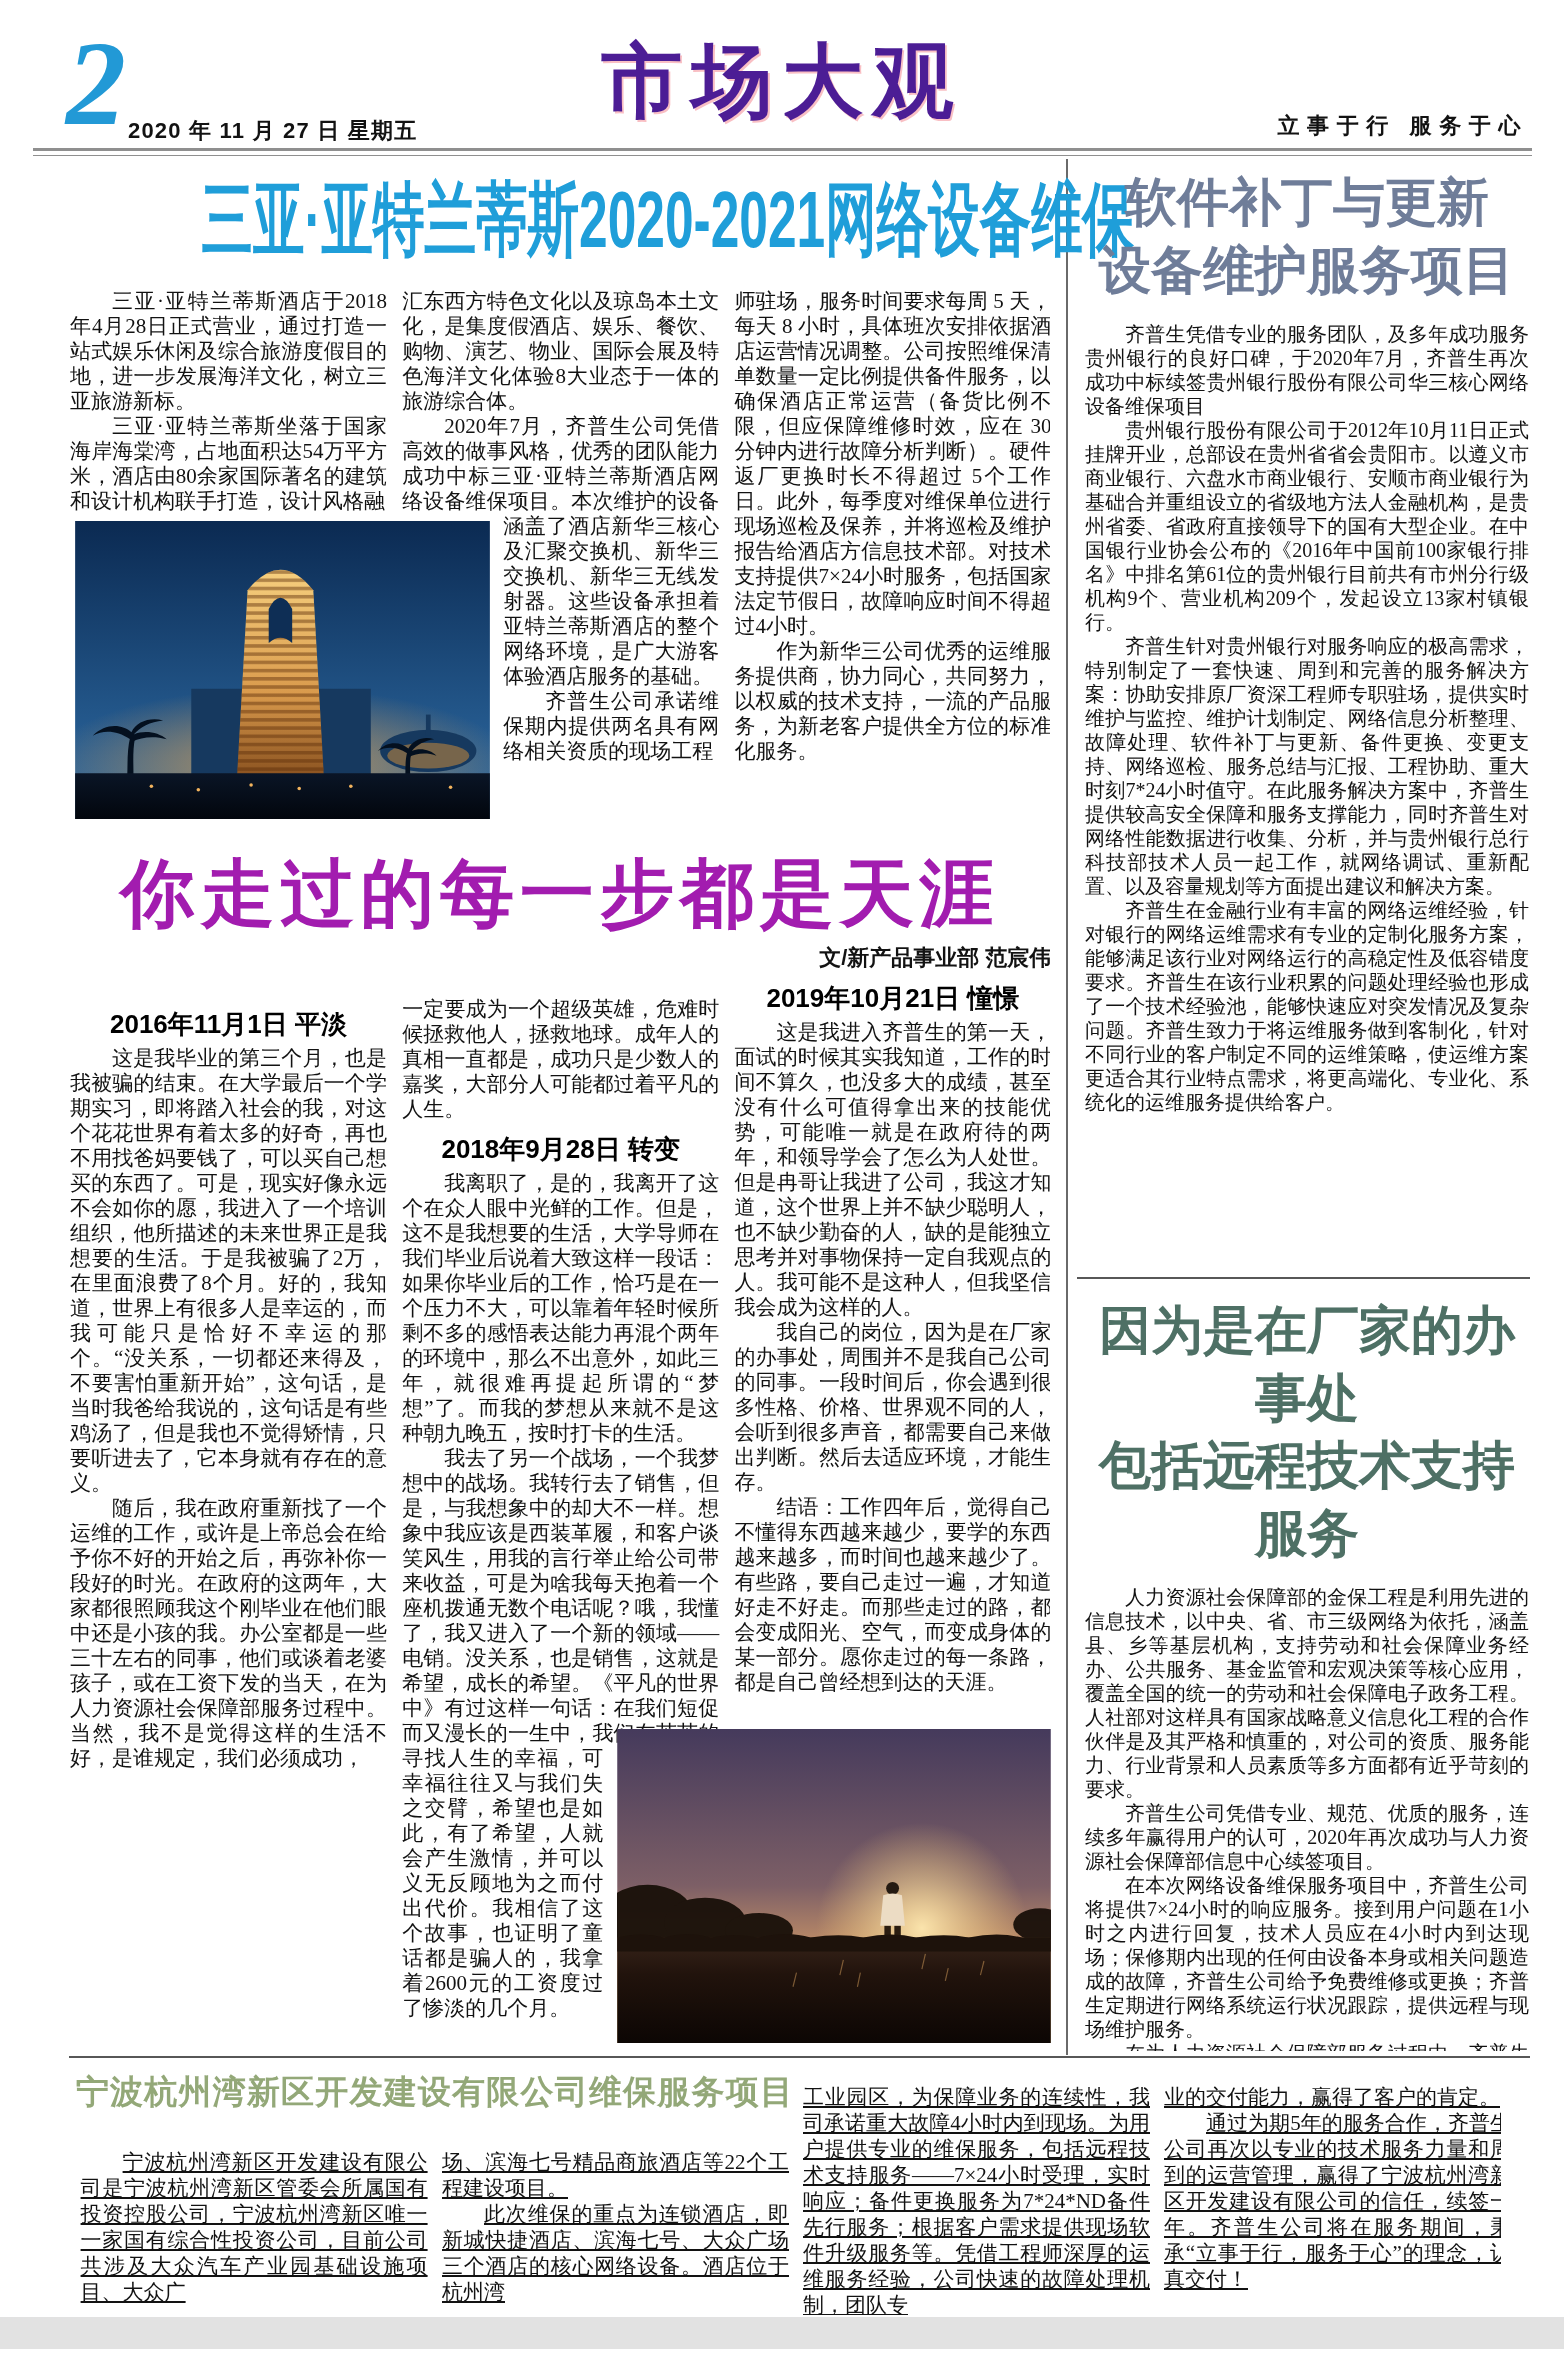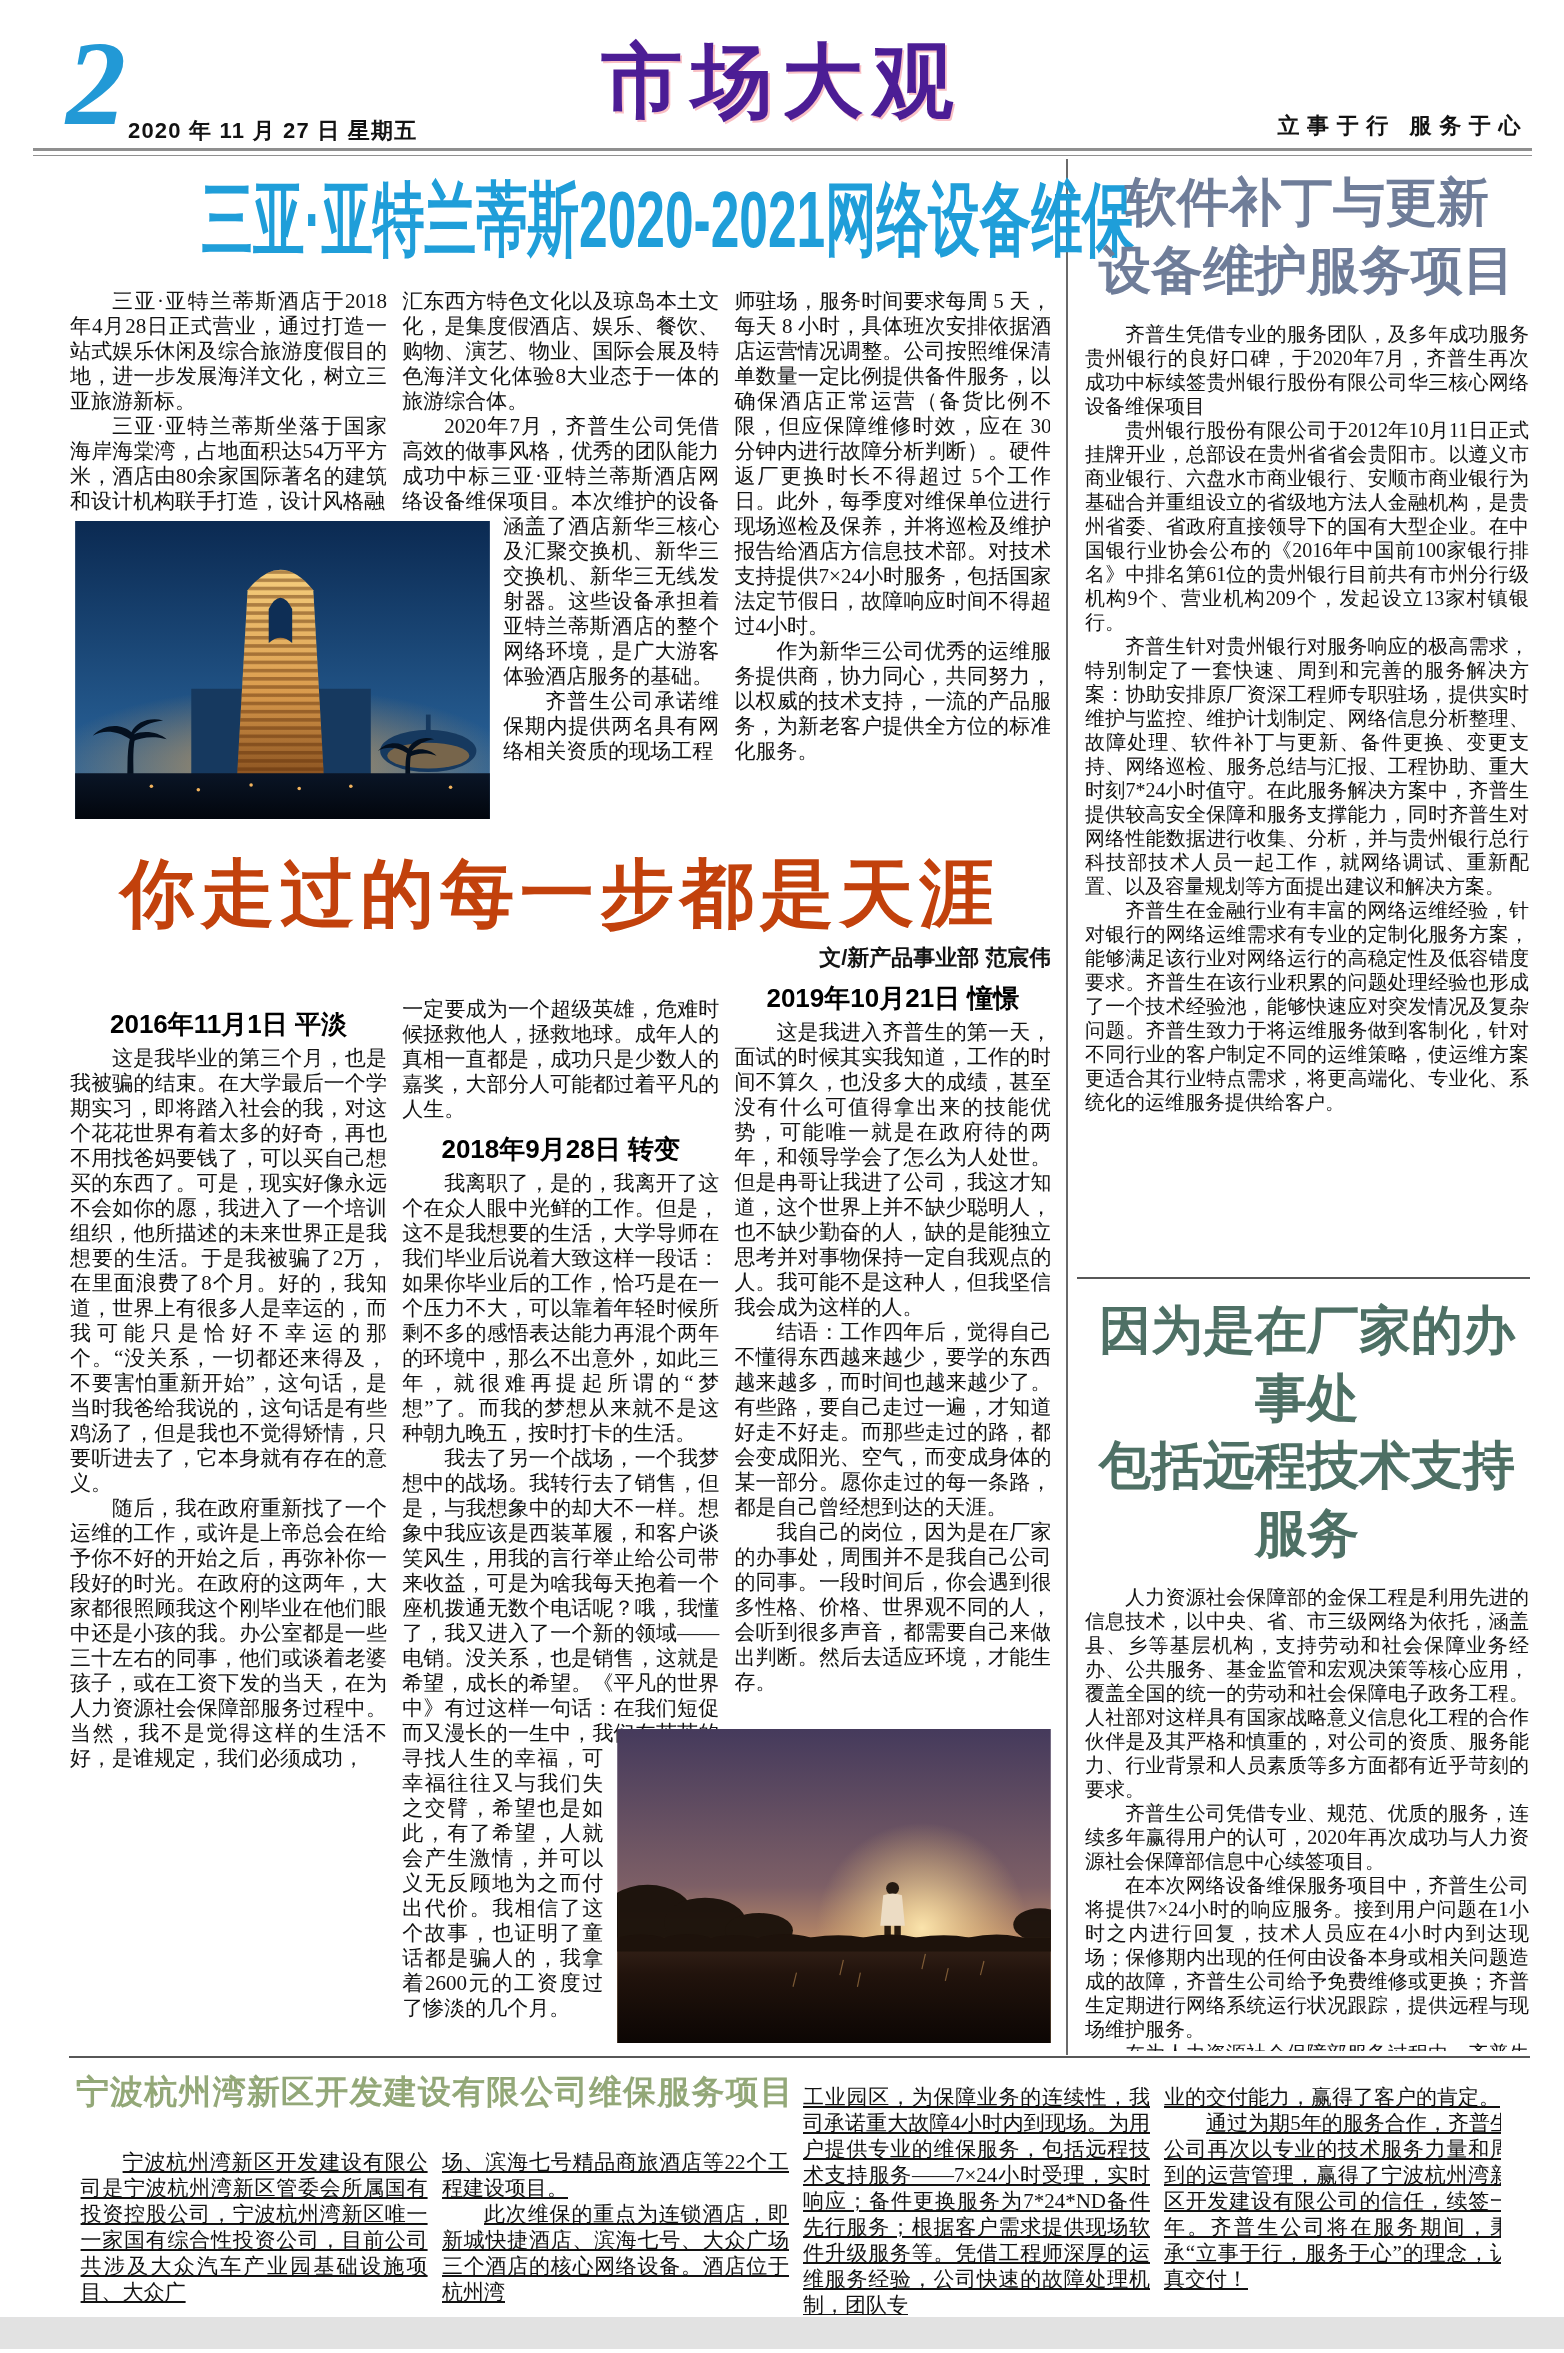--- a/index.html
+++ b/index.html
@@ -40,21 +40,21 @@
                       font-size:66px; line-height:1.15; color:#1f9ed9; transform:scale(.78,1.22);
                       transform-origin:center top; }
   .a1-body { position:absolute; left:70px; top:289px; width:980px; height:544px;
              display:flex; gap:15.2px; overflow:hidden; }
   .spacer-l { float:left; width:101px; height:306px; }
   .photo1 { position:absolute; left:75px; top:521px; width:415px; height:298px; }
 
   
   .a3-headline { position:absolute; left:70px; top:851px; width:980px; text-align:center;
                  font-family:"Liberation Sans",sans-serif; font-weight:900; font-size:74px; line-height:1.15;
-                 color:#c2410c; letter-spacing:5.9px; }
+                 color:#a21caf; letter-spacing:5.9px; }
   .a3-body { position:absolute; left:70px; top:945px; width:980px; height:1101px;
              display:flex; gap:15.2px; overflow:hidden; }
   .pad-top { padding-top:52px; }
   .spacer-r { float:right; width:116px; height:321px; }
   .photo2 { position:absolute; left:617px; top:1729px; width:434px; height:314px; }
 
   
   .right-col { position:absolute; left:1085px; width:444px; font-size:20px; line-height:24px; text-align:justify; }
   #article2 { top:169px; height:1102px; overflow:hidden; }
   #article4 { top:1297px; height:754px; overflow:hidden; }
@@ -182,22 +182,22 @@
     <div class="bodycol pad-top">
       <p class="cont">一定要成为一个超级英雄，危难时候拯救他人，拯救地球。成年人的真相一直都是，成功只是少数人的嘉奖，大部分人可能都过着平凡的人生。</p>
       <div class="subhead">2018年9月28日  转变</div>
       <p class="para">我离职了，是的，我离开了这个在众人眼中光鲜的工作。但是，这不是我想要的生活，大学导师在我们毕业后说着大致这样一段话：如果你毕业后的工作，恰巧是在一个压力不大，可以靠着年轻时候所剩不多的感悟表达能力再混个两年的环境中，那么不出意外，如此三年，就很难再提起所谓的“梦想”了。而我的梦想从来就不是这种朝九晚五，按时打卡的生活。</p>
       <p class="para"><span>我去了另一个战场，一个我梦想中的战场。我转行去了销售，但是，与我想象中的却大不一样。想象中我应该是西装革履，和客户谈笑风生，用我的言行举止给公司带来收益，可是为啥我每天抱着一个座机拨通无数个电话呢？哦，我懂了，我又进入了一个新的领域——电销。没关系，也是销售，这就是希望，成长的希望。《平凡的世界中》有过这样一句话：在我们短促而又漫长的一生中，我们在苦苦的</span><span class="spacer-r"></span><span>寻找人生的幸福，可幸福往往又与我们失之交臂，希望也是如此，有了希望，人就会产生激情，并可以义无反顾地为之而付出代价。我相信了这个故事，也证明了童话都是骗人的，我拿着2600元的工资度过了惨淡的几个月。</span></p>
     </div>
     <div class="bodycol">
       <div class="byline">文/新产品事业部  范宸伟</div>
       <div class="subhead">2019年10月21日  憧憬</div>
       <p class="para">这是我进入齐普生的第一天，面试的时候其实我知道，工作的时间不算久，也没多大的成绩，甚至没有什么可值得拿出来的技能优势，可能唯一就是在政府待的两年，和领导学会了怎么为人处世。但是冉哥让我进了公司，我这才知道，这个世界上并不缺少聪明人，也不缺少勤奋的人，缺的是能独立思考并对事物保持一定自我观点的人。我可能不是这种人，但我坚信我会成为这样的人。</p>
+      <p class="para">我自己的岗位，因为是在厂家的办事处，周围并不是我自己公司的同事。一段时间后，你会遇到很多性格、价格、世界观不同的人，会听到很多声音，都需要自己来做出判断。然后去适应环境，才能生存。</p>
       <p class="para">结语：工作四年后，觉得自己不懂得东西越来越少，要学的东西越来越多，而时间也越来越少了。有些路，要自己走过一遍，才知道好走不好走。而那些走过的路，都会变成阳光、空气，而变成身体的某一部分。愿你走过的每一条路，都是自己曾经想到达的天涯。</p>
-      <p class="para">我自己的岗位，因为是在厂家的办事处，周围并不是我自己公司的同事。一段时间后，你会遇到很多性格、价格、世界观不同的人，会听到很多声音，都需要自己来做出判断。然后去适应环境，才能生存。</p>
     </div>
   </div>
 
   <div class="photo2">
     <svg viewBox="0 0 740 536" width="434" height="314">
       <defs>
         <linearGradient id="p2sky" x1="0" y1="0" x2="0" y2="1">
           <stop offset="0" stop-color="#453a5c"></stop>
             <stop offset="0.5" stop-color="#7d5f66"></stop>
           <stop offset="0.72" stop-color="#c79367"></stop>

